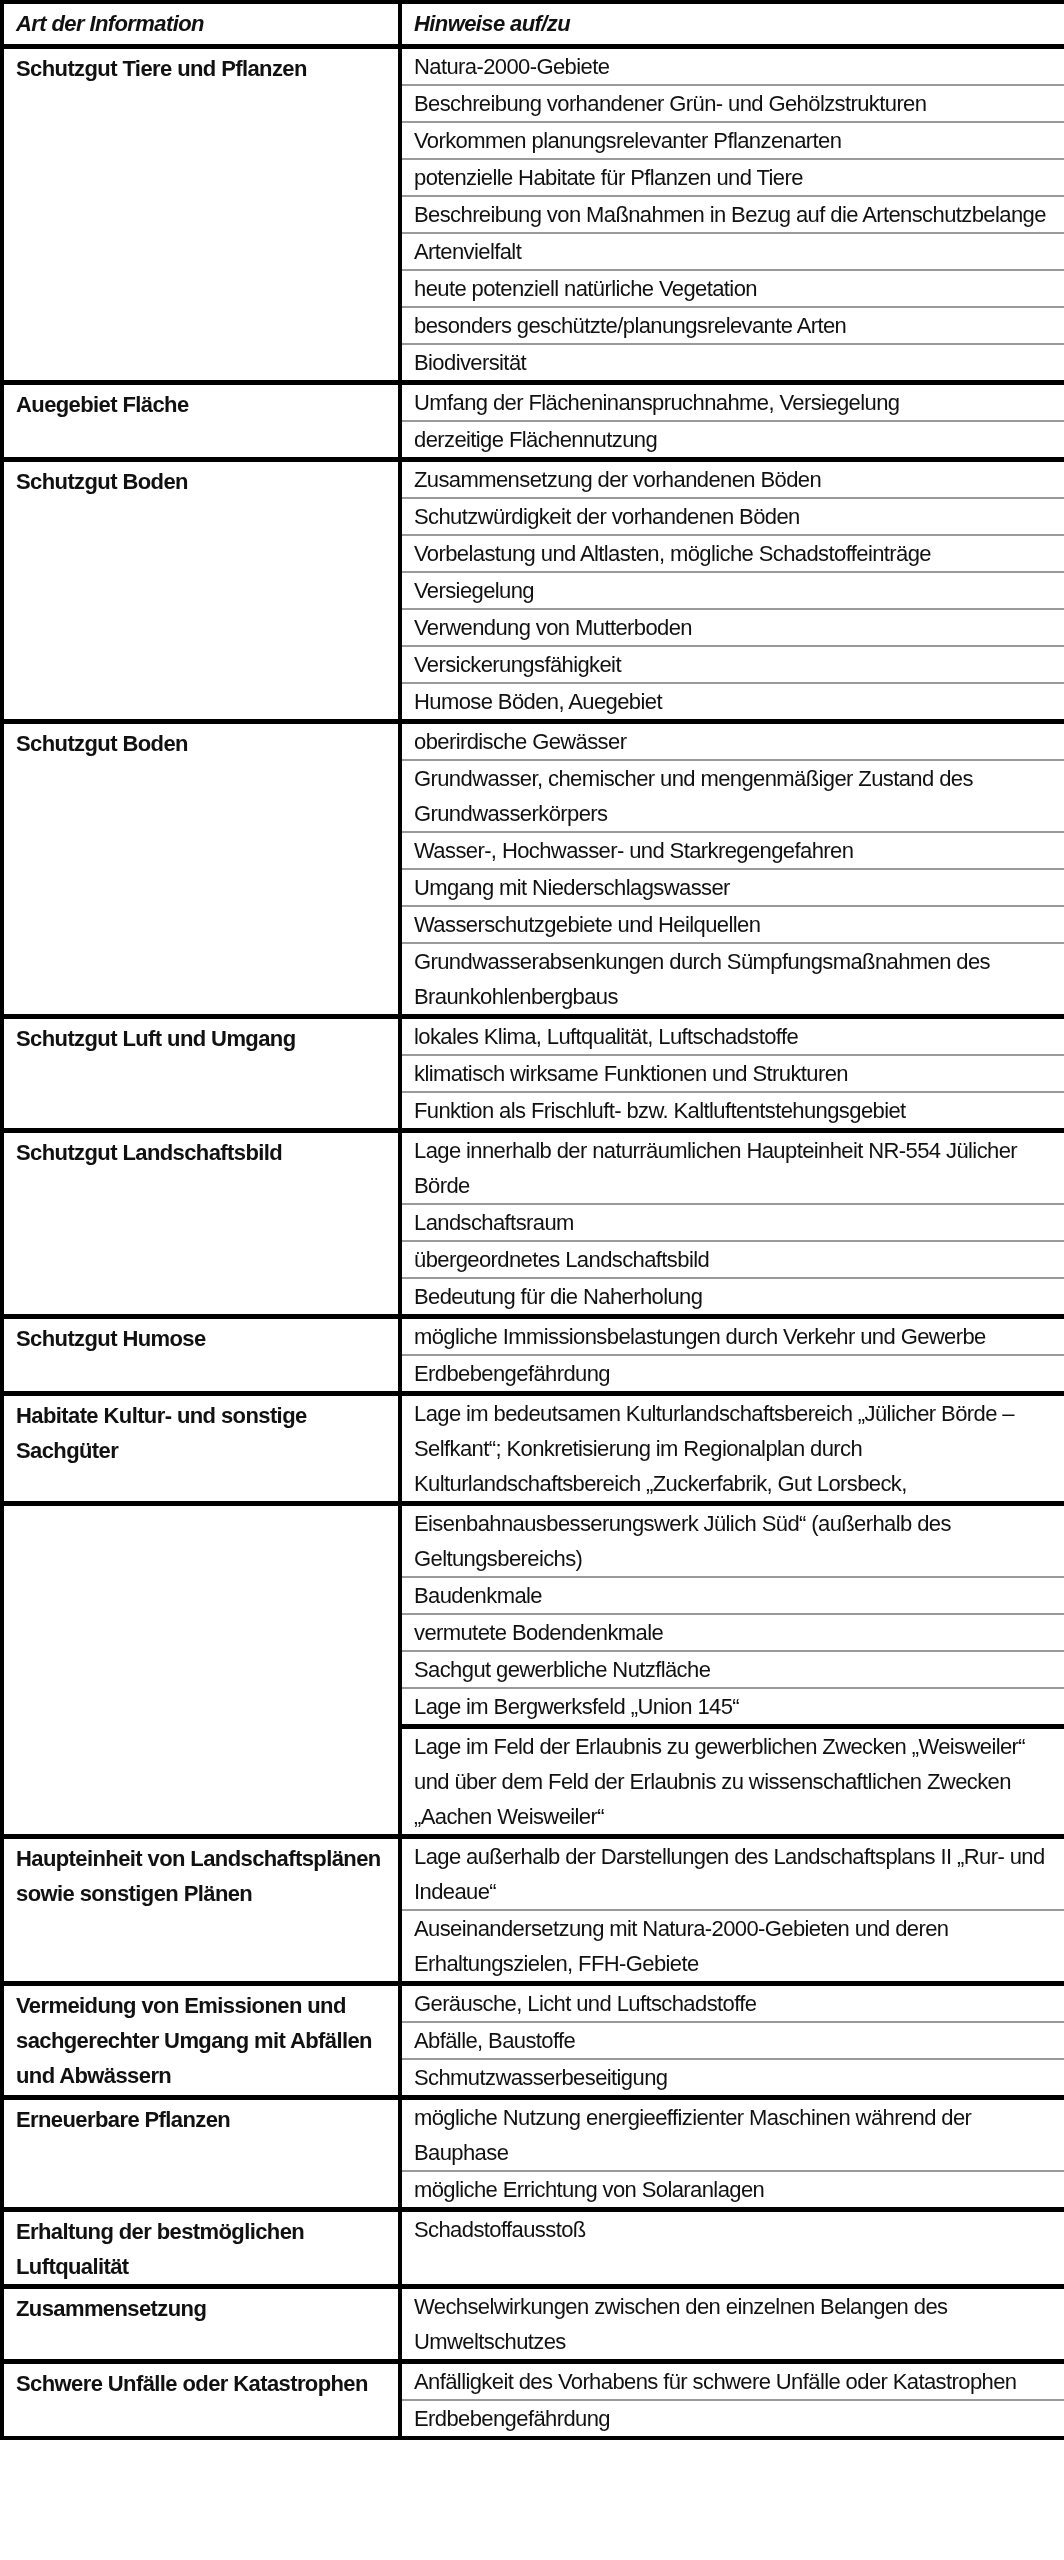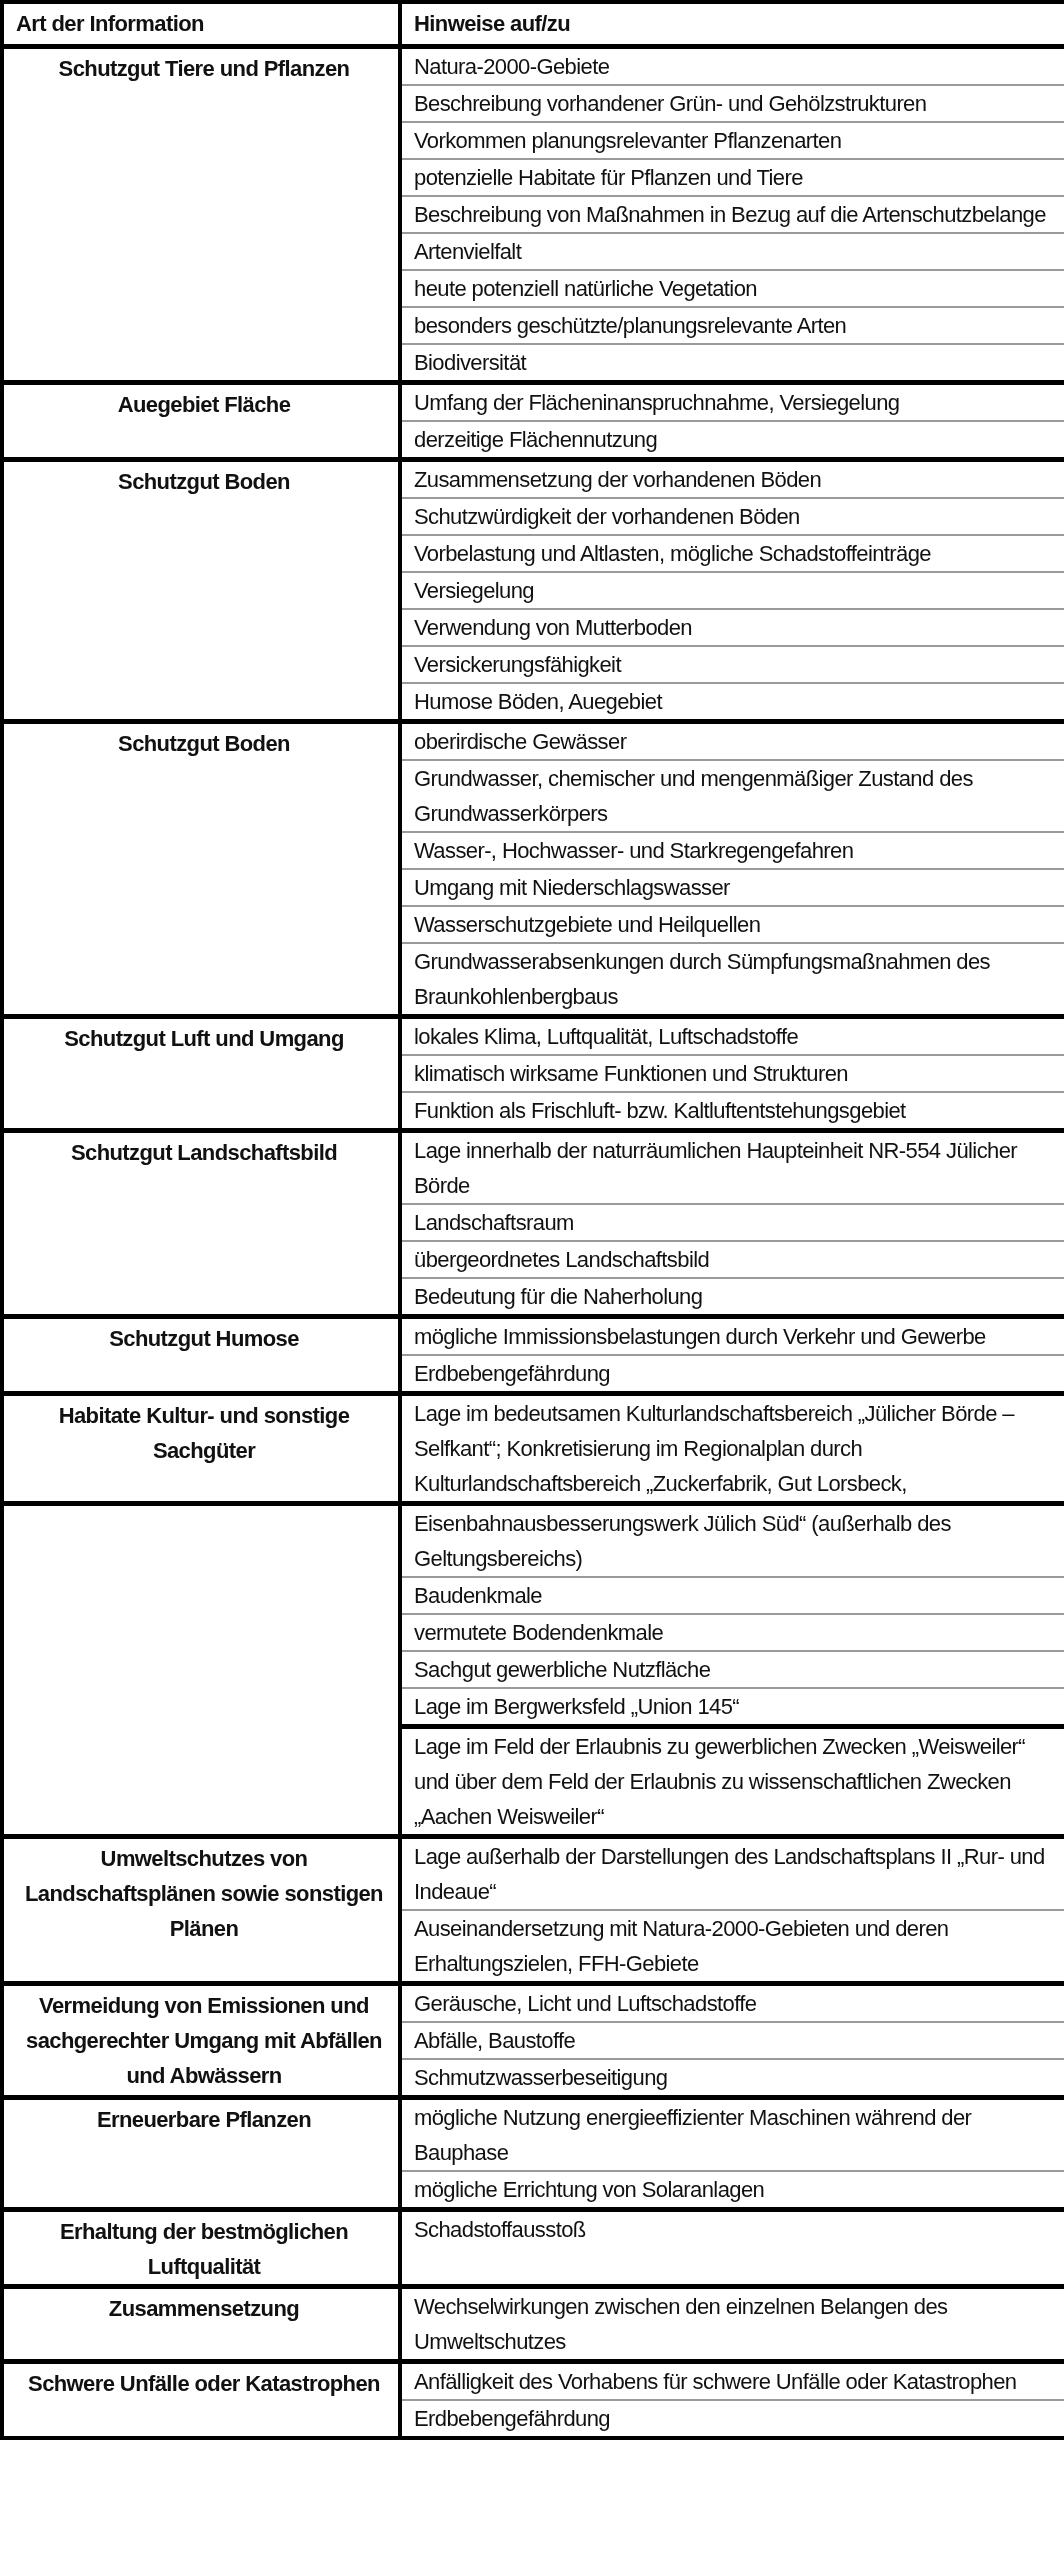--- a/index.html
+++ b/index.html
@@ -20,28 +20,28 @@
     .doc-table th, .doc-table td {
       padding: 0 0 0 12px;
       vertical-align: top;
       text-align: left;
     }
     .doc-table th {
       font-weight: bold;
       height: 40px;
       line-height: 40px;
       border-bottom: 5px solid #000000;
+      font-style: italic;
     }
     .doc-table th.h1 { border-right: 4px solid #000000; }
     td.cat {
       font-weight: bold;
       border-right: 4px solid #000000;
       padding-top: 2px;
       padding-right: 6px;
-      text-align: center;
     }
     tr.group-start td { border-top: 5px solid #000000; }
     td.item {
       border-top: 2px solid #9a9a9a;
       padding-right: 8px;
     }
     tr.group-start td.item { border-top: 5px solid #000000; }
     td.item.thick-top { border-top: 5px solid #000000; }
   </style>
 </head>
@@ -182,21 +182,21 @@
       <tr>
         <td class="item">Sachgut gewerbliche Nutzfläche</td>
       </tr>
       <tr>
         <td class="item">Lage im Bergwerksfeld „Union 145“</td>
       </tr>
       <tr>
         <td class="item thick-top">Lage im Feld der Erlaubnis zu gewerblichen Zwecken „Weisweiler“ und über dem Feld der Erlaubnis zu wissenschaftlichen Zwecken „Aachen Weisweiler“</td>
       </tr>
       <tr class="group-start">
-        <td class="cat" rowspan="2">Umweltschutzes von Landschaftsplänen sowie sonstigen Plänen</td>
+        <td class="cat" rowspan="2">Haupteinheit von Landschaftsplänen sowie sonstigen Plänen</td>
         <td class="item">Lage außerhalb der Darstellungen des Landschaftsplans II „Rur- und Indeaue“</td>
       </tr>
       <tr>
         <td class="item">Auseinandersetzung mit Natura-2000-Gebieten und deren Erhaltungszielen, FFH-Gebiete</td>
       </tr>
       <tr class="group-start">
         <td class="cat" rowspan="3">Vermeidung von Emissionen und sachgerechter Umgang mit Abfällen und Abwässern</td>
         <td class="item">Geräusche, Licht und Luftschadstoffe</td>
       </tr>
       <tr>

